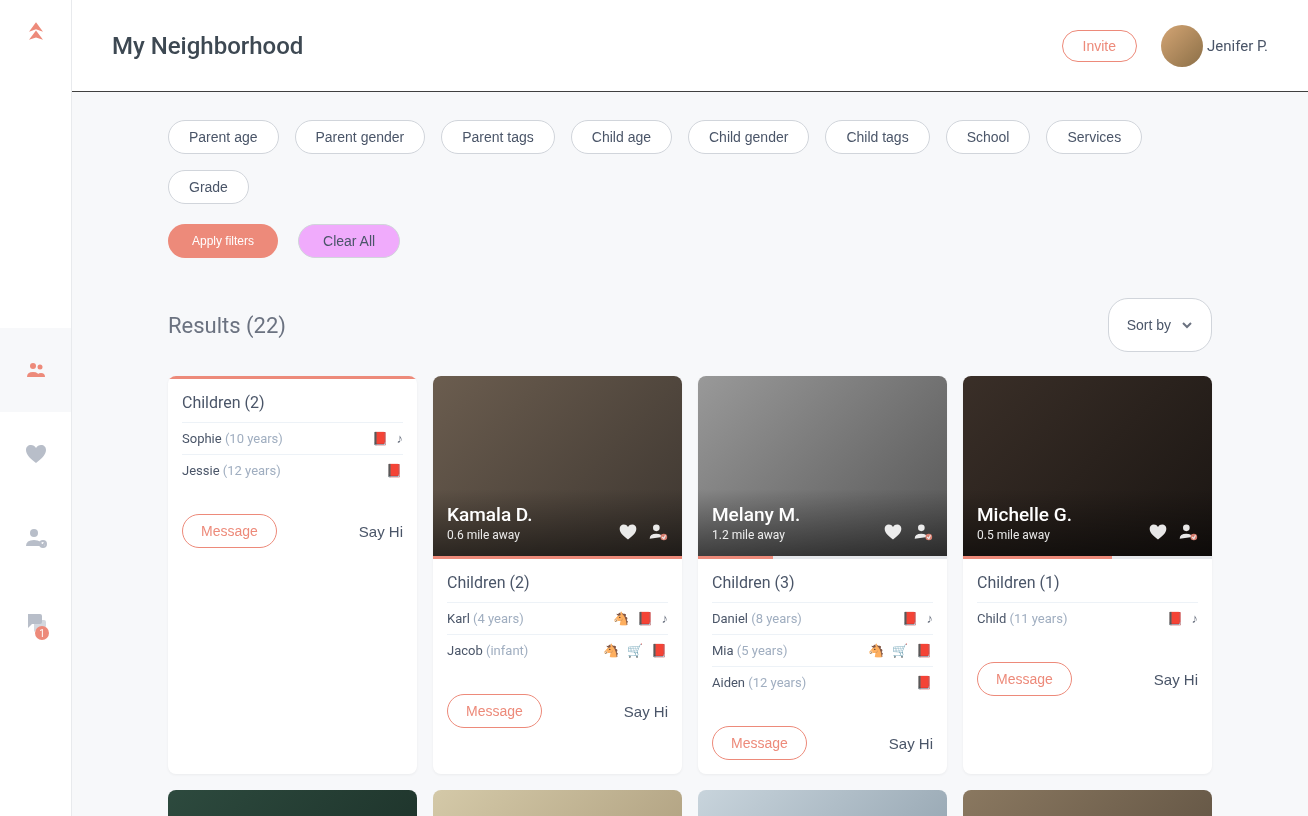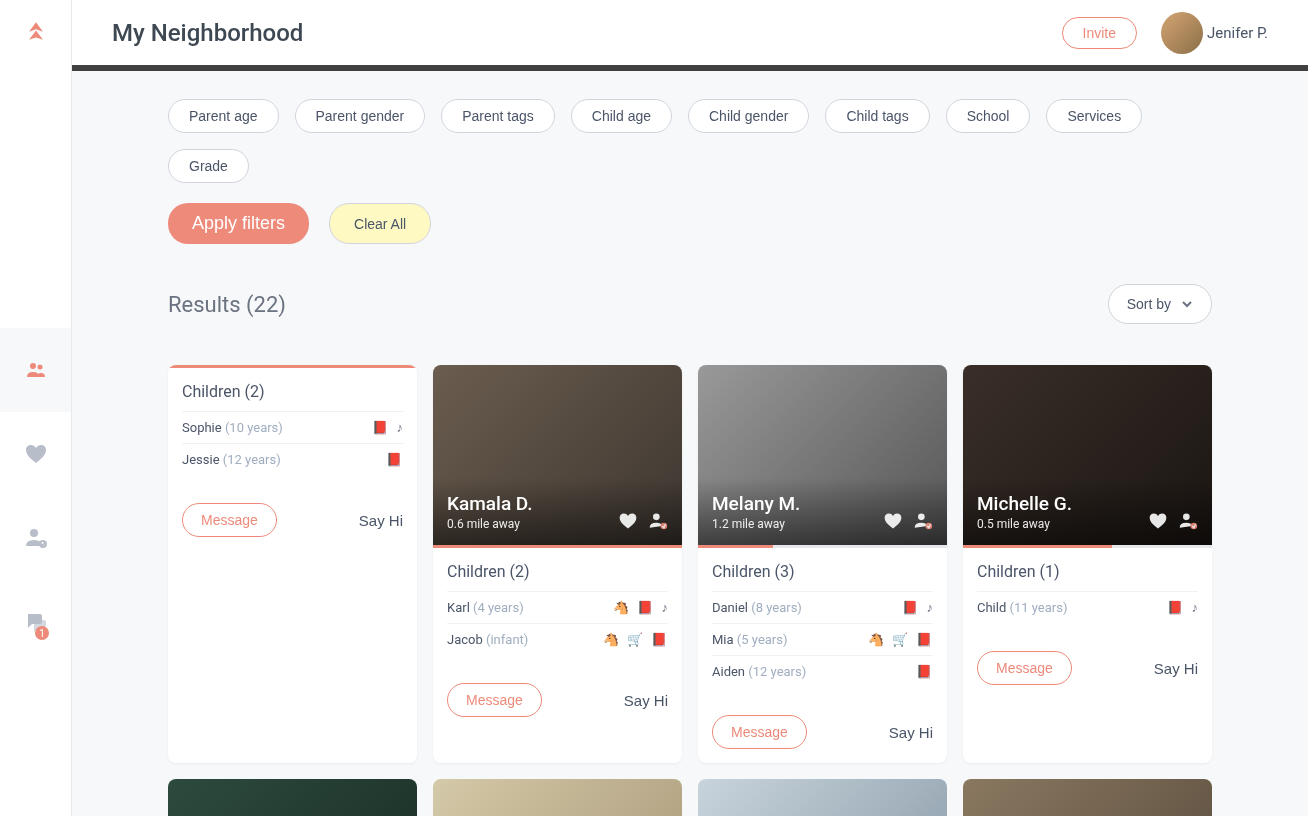--- a/index.html
+++ b/index.html
@@ -10,40 +10,40 @@
     .sidebar { width: 72px; background: #fff; border-right: 1px solid #e8eaed; display: flex; flex-direction: column; align-items: center; padding-top: 20px; }
     .sidebar-logo { width: 28px; height: 28px; margin-bottom: 280px; }
     .sidebar-nav { display: flex; flex-direction: column; align-items: center; gap: 0; width: 100%; }
     .sidebar-item { width: 100%; height: 84px; display: flex; align-items: center; justify-content: center; cursor: pointer; position: relative; }
     .sidebar-item.active { background: #f7f8fa; }
     .sidebar-item svg { width: 24px; height: 24px; }
     .sidebar-badge { position: absolute; top: 46px; right: 22px; background: #ed8a7a; color: #fff; font-size: 10px; width: 14px; height: 14px; border-radius: 50%; display: flex; align-items: center; justify-content: center; }
     
     .main { flex: 1; display: flex; flex-direction: column; }
     
-    .header { height: 71px; background: #fff; border-bottom: 6px solid #404040; display: flex; align-items: center; padding: 0 40px; }
+    .header { height: 92px; background: #fff; border-bottom: 1px solid #404040; display: flex; align-items: center; padding: 0 40px; }
     .header-title { font-size: 24px; font-weight: 500; color: #3d4852; }
     .header-right { margin-left: auto; display: flex; align-items: center; gap: 24px; }
     .invite-btn { border: 1.5px solid #ed8a7a; color: #ed8a7a; background: transparent; padding: 7px 20px; border-radius: 20px; font-size: 14px; cursor: pointer; font-weight: 500; }
     .user-section { display: flex; align-items: center; gap: 4px; }
     .avatar { width: 42px; height: 42px; border-radius: 50%; background: linear-gradient(135deg, #d4a574, #8b6f47); }
     .user-name { font-size: 15px; color: #4a5568; }
     
     .content { padding: 28px 96px 40px; }
     
     .filters { display: flex; gap: 16px; flex-wrap: wrap; margin-bottom: 20px; }
     .filter-chip { border: 1px solid #d1d5db; background: #fff; padding: 8px 20px; border-radius: 20px; font-size: 14px; color: #4a5568; cursor: pointer; }
     
     .filter-actions { display: flex; gap: 20px; margin-bottom: 40px; }
-    .apply-btn { background: #ed8a7a; color: #fff; border: none; padding: 10px 24px; border-radius: 20px; font-size: 18px; cursor: pointer; font-weight: 500; }
-    .clear-btn { border: 1px solid #d1d5db; background: #fef9c3; padding: 2px 24px; border-radius: 20px; font-size: 14px; color: #4a5568; cursor: pointer; }
-    
-    .results-header { display: flex; justify-content: space-between; align-items: center; margin-bottom: 41px; }
+    .apply-btn { background: #ed8a7a; color: #fff; border: none; padding: 10px 24px; border-radius: 20px; font-size: 12px; cursor: pointer; font-weight: 500; }
+    .clear-btn { border: 1px solid #d1d5db; background: #f0abfc; padding: 2px 24px; border-radius: 20px; font-size: 14px; color: #4a5568; cursor: pointer; }
+    
+    .results-header { display: flex; justify-content: space-between; align-items: center; margin-bottom: 24px; }
     .results-title { font-size: 22px; color: #6b7280; font-weight: 400; }
-    .sort-btn { border: 1px solid #d1d5db; background: #fff; padding: 11px 18px; border-radius: 20px; font-size: 14px; color: #4a5568; cursor: pointer; display: flex; align-items: center; gap: 10px; }
+    .sort-btn { border: 1px solid #d1d5db; background: #fff; padding: 18px 18px; border-radius: 20px; font-size: 14px; color: #4a5568; cursor: pointer; display: flex; align-items: center; gap: 10px; }
     
     .cards-grid { display: grid; grid-template-columns: repeat(4, 1fr); gap: 16px; }
     .card { background: #fff; border-radius: 8px; overflow: hidden; box-shadow: 0 1px 3px rgba(0,0,0,0.05); }
     .card-image { height: 180px; background: #888; position: relative; }
     .card-overlay { position: absolute; bottom: 0; left: 0; right: 0; padding: 14px; background: linear-gradient(transparent, rgba(0,0,0,0.5)); display: flex; justify-content: space-between; align-items: flex-end; }
     .card-name { color: #fff; font-size: 19px; font-weight: 500; }
     .card-distance { color: #fff; font-size: 12px; opacity: 0.9; margin-top: 2px; }
     .card-icons { display: flex; gap: 10px; }
     .card-icons svg { width: 20px; height: 20px; }
     .progress-bar { height: 3px; background: #e5e7eb; }

